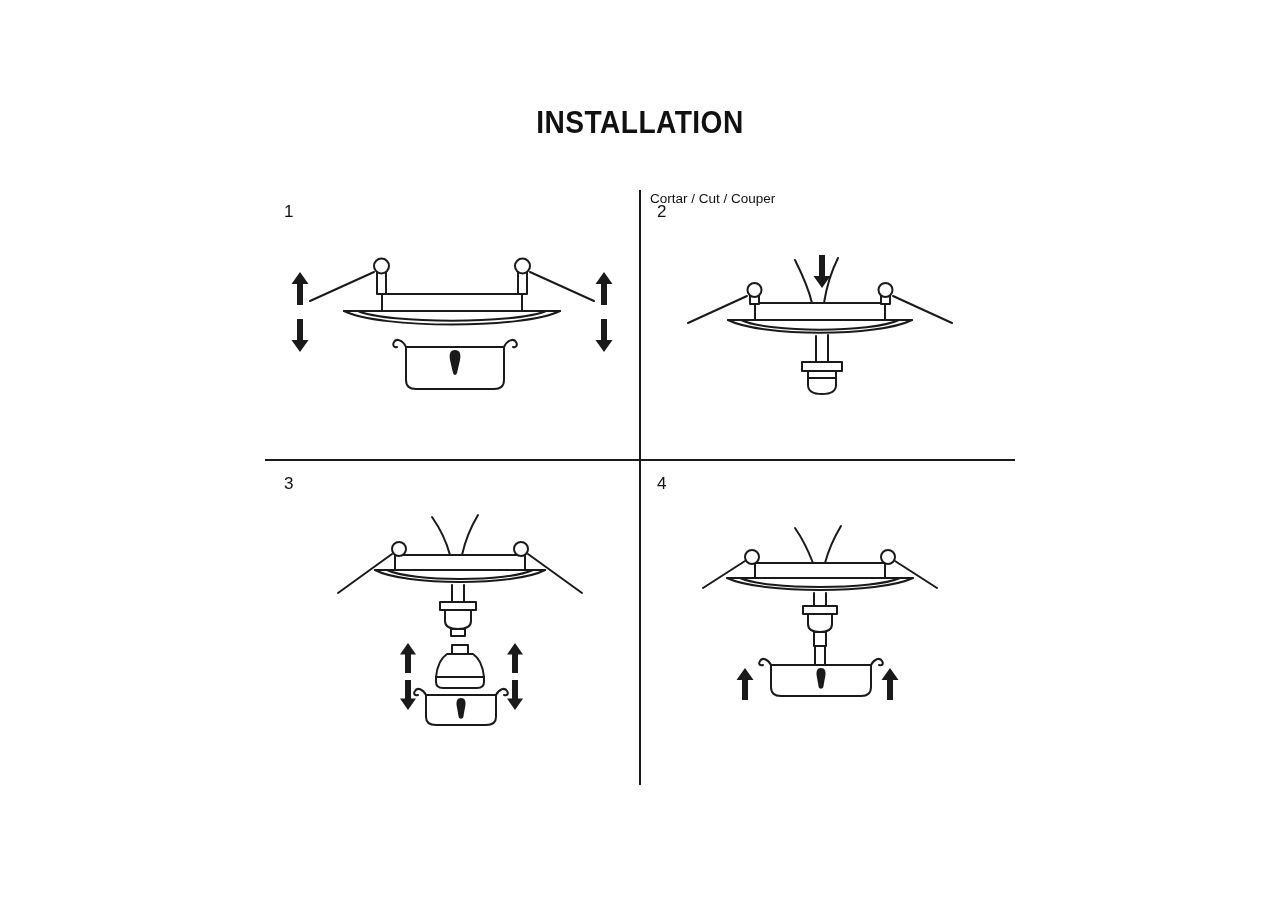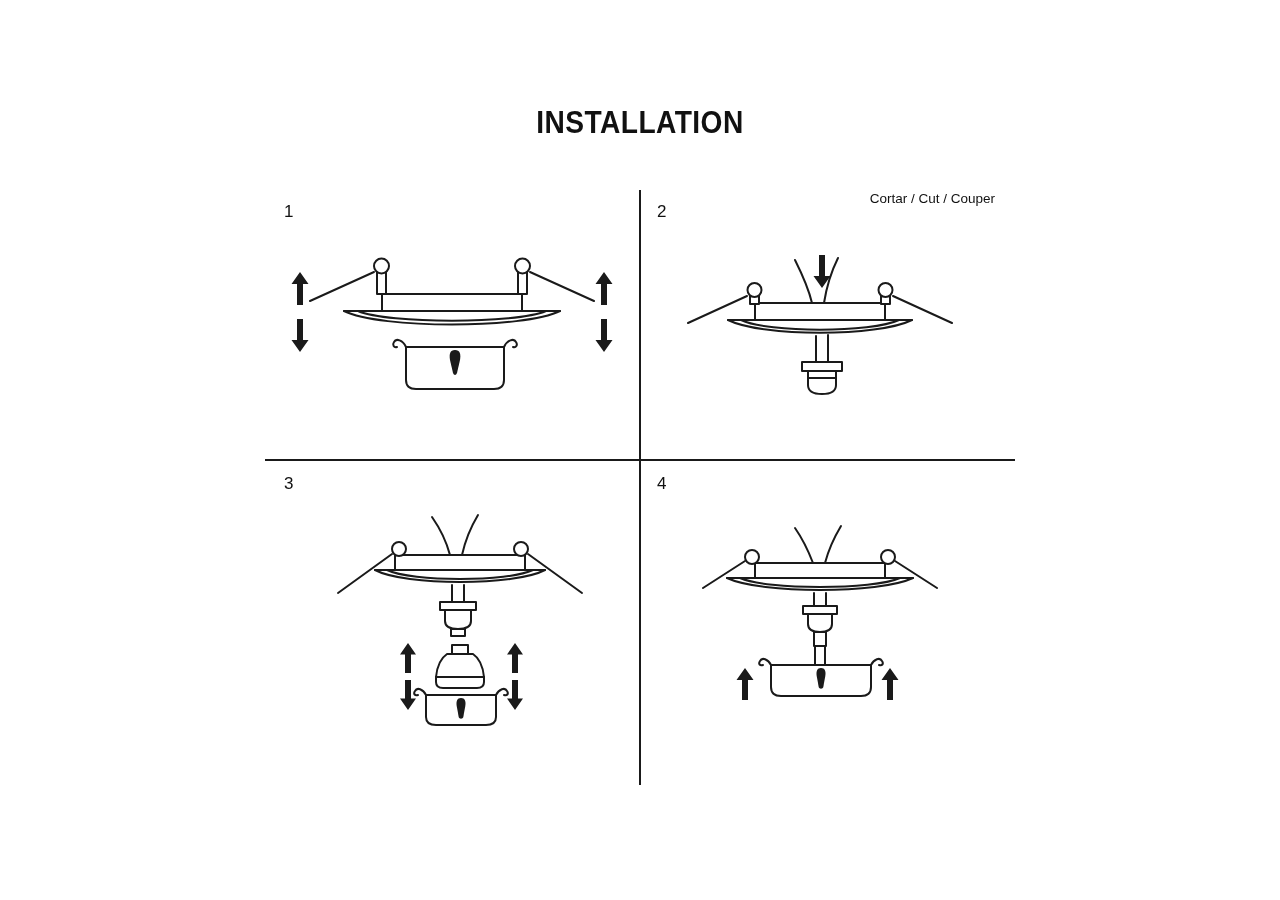--- a/index.html
+++ b/index.html
@@ -42,21 +42,21 @@
     color: #111111;
   }
   .step-num.n1 { left: 284px; top: 202px; }
   .step-num.n2 { left: 657px; top: 202px; }
   .step-num.n3 { left: 284px; top: 474px; }
   .step-num.n4 { left: 657px; top: 474px; }
   .cut-label {
     position: absolute;
     left: 650px; top: 191px;
     width: 345px;
-    text-align: right;
+    text-align: left;
     font-size: 13.5px;
     color: #111111;
   }
   .fig { position: absolute; }
   .fig.f1 { left: 270px; top: 248px; }
   .fig.f2 { left: 650px; top: 210px; }
   .fig.f3 { left: 280px; top: 505px; }
   .fig.f4 { left: 665px; top: 520px; }
   svg { display: block; }
 </style>

